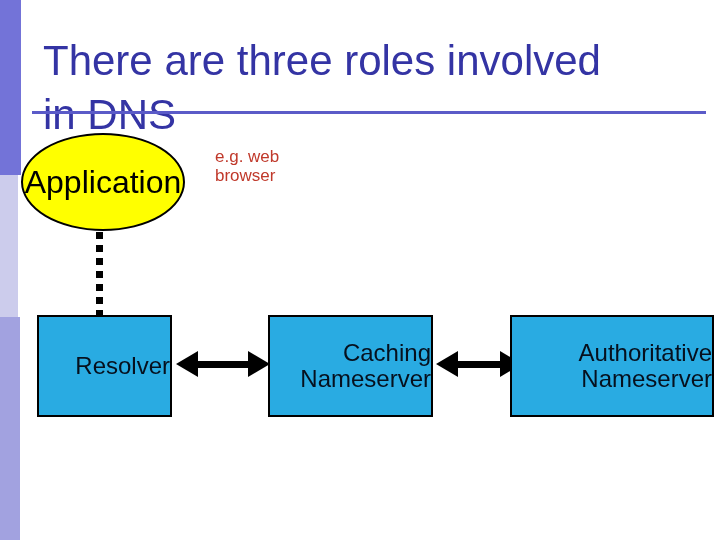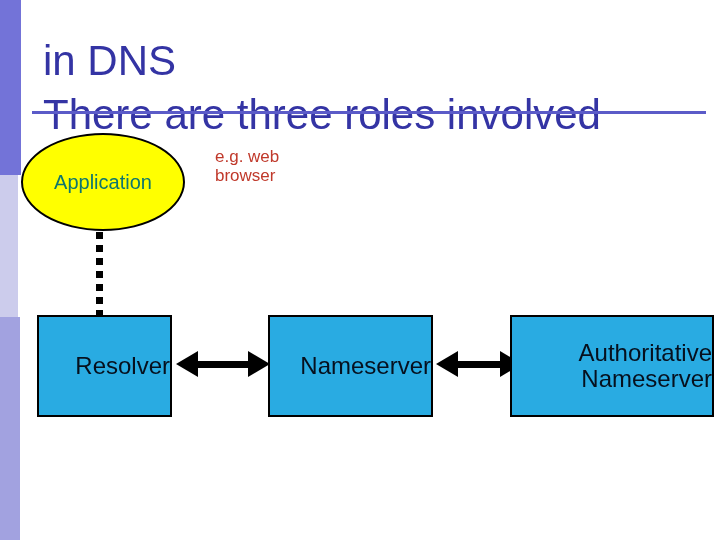--- a/index.html
+++ b/index.html
@@ -29,21 +29,21 @@
     background: #5b5bc8;
   }
 
   
   .ellipse {
     position: absolute; left: 21px; top: 133px; width: 164px; height: 98px;
     background: #ffff00; border: 2px solid #000; border-radius: 50%;
     display: flex; align-items: center; justify-content: center;
     box-sizing: border-box;
   }
-  .ellipse .label { font-size: 20px; color: #0f766e; }
+  .ellipse .label { font-size: 32px; color: #000000; }
 
   
   .annotation {
     position: absolute; left: 207px; top: 147px;
     font-size: 17px; line-height: 19px; color: #c0392b; margin-left: 8px;
   }
   .annotation .line { display: block; }
 
   
   .dashed-connector {
@@ -85,22 +85,22 @@
 </head>
 <body>
 
 <div class="slide">
 
   <div class="stripe top"></div>
   <div class="stripe mid"></div>
   <div class="stripe bottom"></div>
 
   <h1 class="title">
+    <span class="line">There are three roles involved</span>
     <span class="line">in DNS</span>
-    <span class="line">There are three roles involved</span>
   </h1>
   <div class="rule"></div>
 
   <div class="ellipse">
     <span class="label">Application</span>
   </div>
 
   <div class="annotation">
     <span class="line">e.g. web</span>
     <span class="line">browser</span>
@@ -112,20 +112,21 @@
     <span class="label">Resolver</span>
   </div>
 
   <div class="arrow a1">
     <div class="head-left"></div>
     <div class="shaft"></div>
     <div class="head-right"></div>
   </div>
 
   <div class="node caching">
+    <span class="label">Caching</span>
     <span class="label">Nameserver</span>
   </div>
 
   <div class="arrow a2">
     <div class="head-left"></div>
     <div class="shaft"></div>
     <div class="head-right"></div>
   </div>
 
   <div class="node authoritative">

